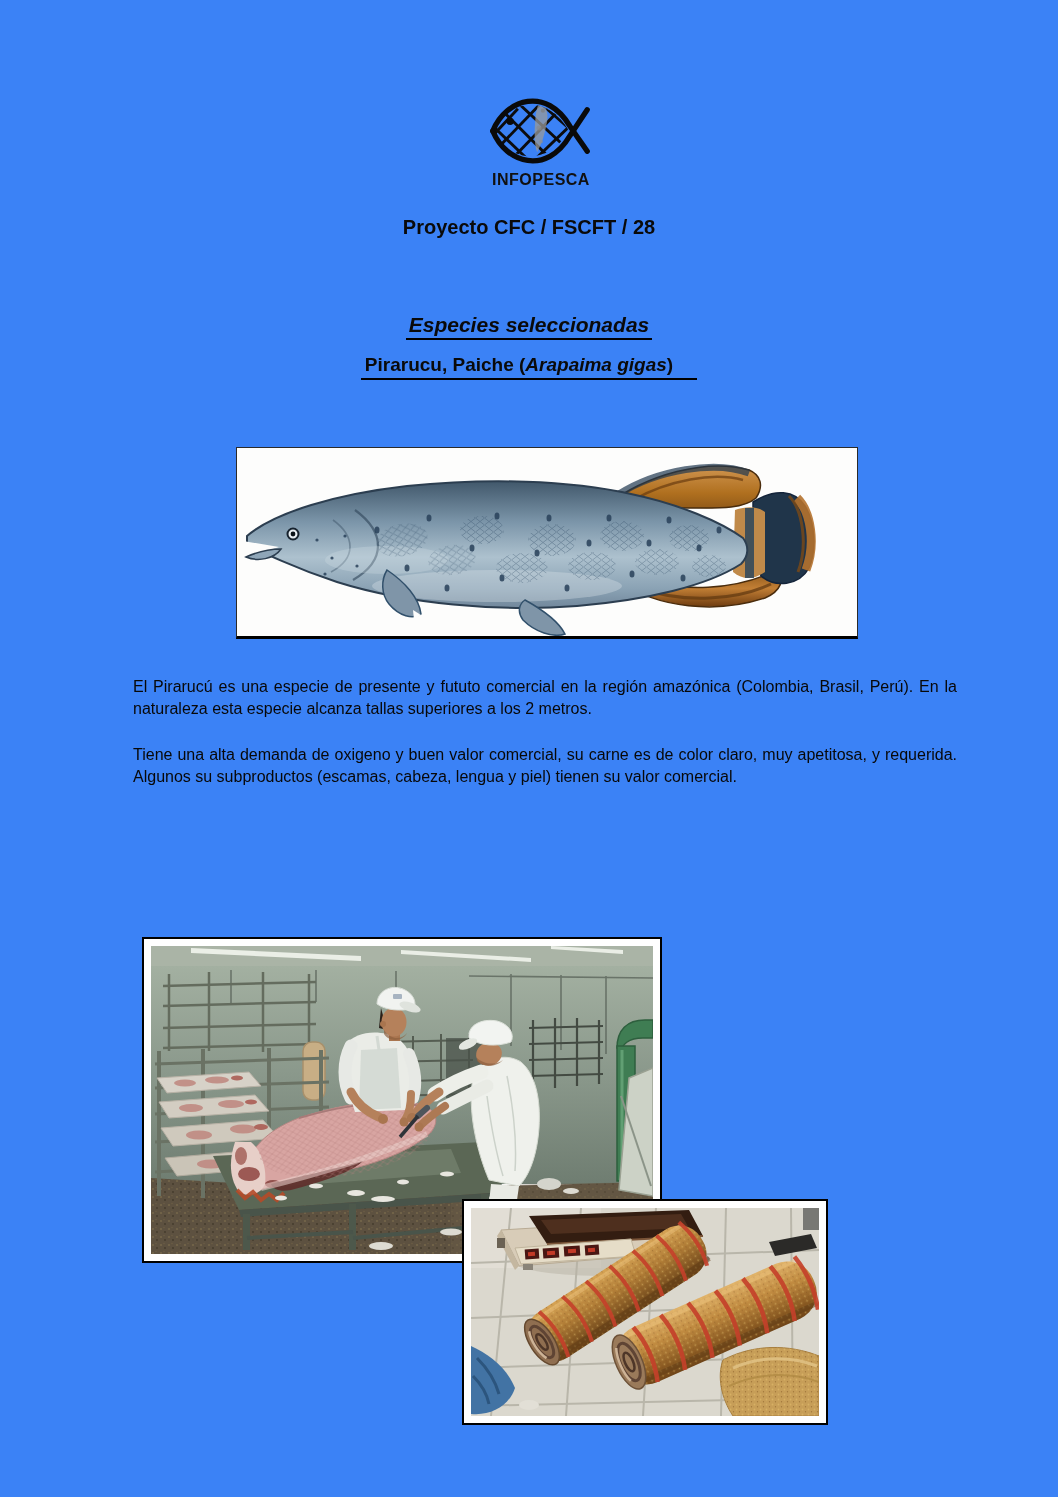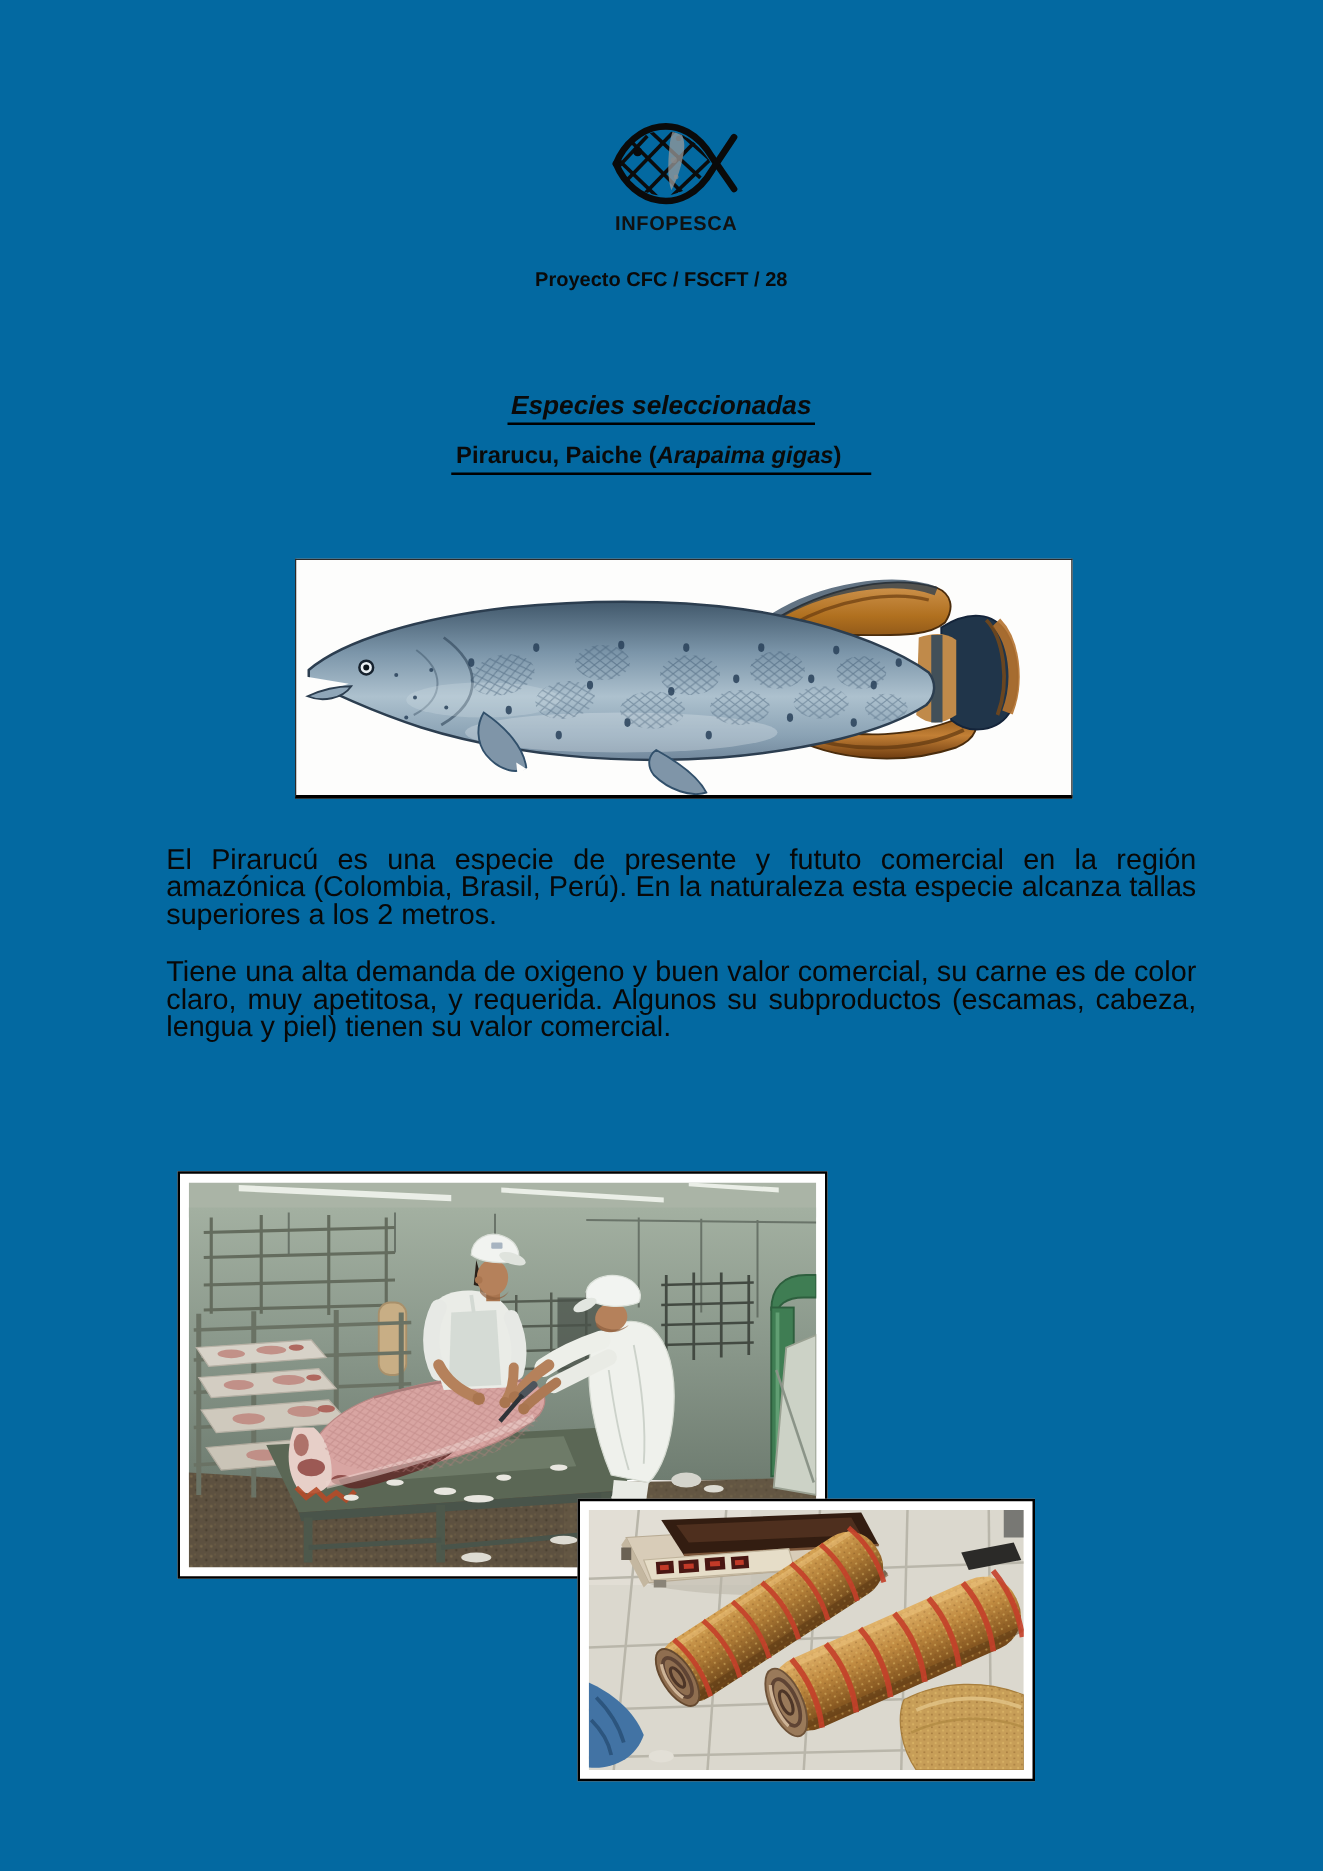--- a/index.html
+++ b/index.html
@@ -1,41 +1,41 @@
 <!DOCTYPE html>
 <html><head>
 <meta charset="utf-8">
 <style>
   html,body { margin:0; padding:0; background:#888; }
   .page {
     position:relative; width:1058px; height:1497px; margin:0 auto;
-    background:#0369a1; overflow:hidden; color:#0a0a0a;
+    background:#3b82f6; overflow:hidden; color:#0a0a0a;
     font-family:"Liberation Sans", sans-serif;
   }
   .abs { position:absolute; }
   .centerline { left:0; width:100%; text-align:center; }
   .logo-svg { position:absolute; left:487px; top:91px; width:106px; height:78px; }
   .logo-label { position:absolute; left:461px; top:171px; width:160px; text-align:center;
     font-weight:bold; font-size:16px; letter-spacing:0.5px; color:#111; }
-  .h-project  { top:216px; font-weight:bold; font-size:16px; }
+  .h-project  { top:216px; font-weight:bold; font-size:20px; }
   .h-subtitle { top:263px; font-weight:bold; font-size:18px; letter-spacing:-0.1px; }
   .h-section  { top:313px; font-weight:bold; font-style:italic; font-size:21px; }
   .h-section .u { display:inline-block; border-bottom:2.5px solid #000; padding:0 3px 1px 3px;text-align:right; }
   .h-species  { top:354px; font-weight:bold; font-size:19px; }
   .h-species .u { display:inline-block; border-bottom:2.5px solid #000; padding:0 24px 2px 4px; }
   .h-species .it { font-style:italic; }
   .fish-box {
     left:236px; top:447px; width:620px; height:188px;
     border:1px solid #2a2a2a; border-bottom:3px solid #000;
     background:#fdfdfc; box-sizing:content-box;
   }
   .fish-box svg { display:block; width:100%; height:100%; }
   .bodytext { left:133px; top:676px; width:824px; }
   .bodytext p {
-    margin:0 0 24px 0; font-size:23px; line-height:22px;
+    margin:0 0 24px 0; font-size:16px; line-height:22px;
     text-align:justify; color:#080808;
   }
   .photo-frame {
     background:#ffffff; border:2px solid #000; padding:7px; box-sizing:border-box;
   }
   .photo1 { left:142px; top:937px; width:520px; height:326px; z-index:1; }
   .photo2 { left:462px; top:1199px; width:366px; height:226px; z-index:2; }
   .photo-frame svg { display:block; width:100%; height:100%; }
 </style>
 </head>

